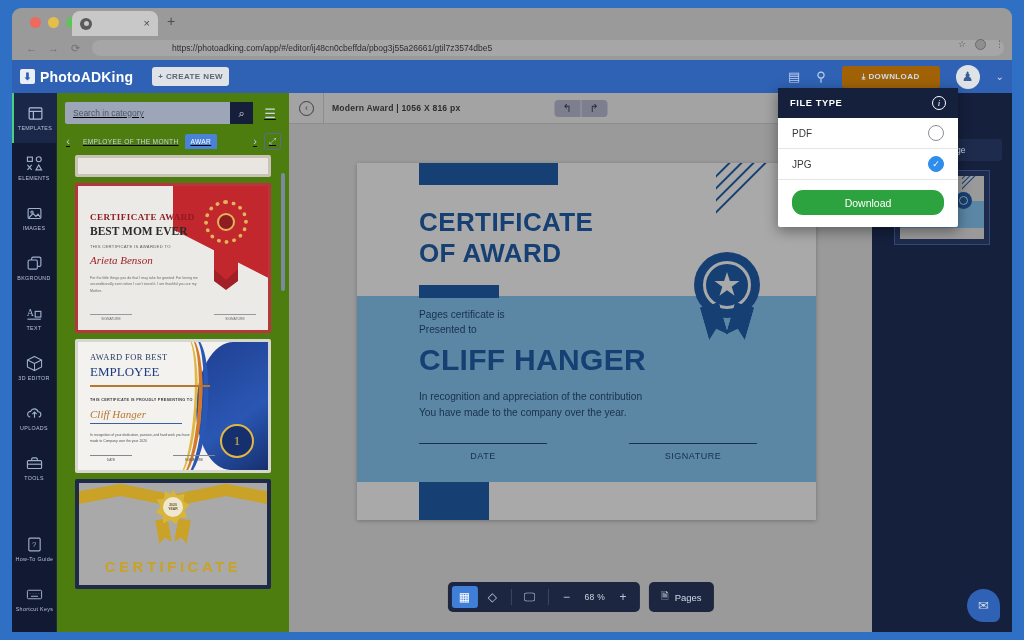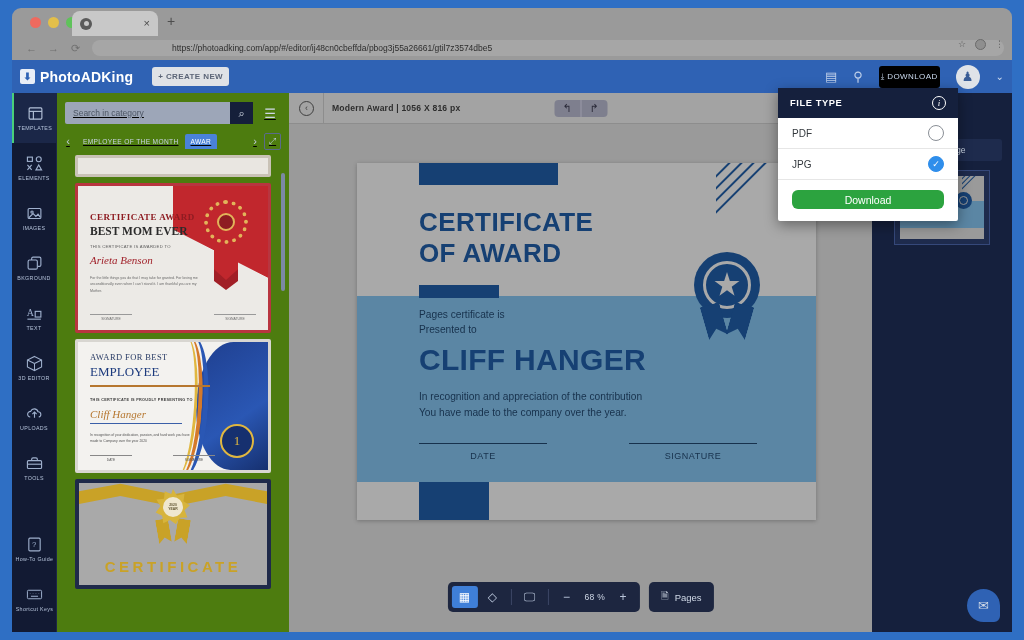--- a/index.html
+++ b/index.html
@@ -87,22 +87,22 @@
     margin-left: 19px; background: #dfe2e6; color: #5b6577;
     font-size: 8px; font-weight: bold; letter-spacing: .4px;
     padding: 5px 6px; border-radius: 3px;
   }
   .topbar-right {
     position: absolute; right: 8px; top: 0; height: 33px;
     display: flex; align-items: center; gap: 16px;
   }
   .tb-icon { color: #cfdcf0; font-size: 13px; opacity: .9; }
   .download-btn {
-    background: #000000; color: #cddcf0; font-size: 8px; font-weight: normal;
-    letter-spacing: .4px; padding: 6px 2px; border-radius: 3px;
+    background: #a16207; color: #cddcf0; font-size: 8px; font-weight: bold;
+    letter-spacing: .4px; padding: 6px 20px; border-radius: 3px;
   }
   .user-avatar {
     width: 24px; height: 24px; border-radius: 50%; background: #dfe3e8;
     display: flex; align-items: center; justify-content: center;
     color: #3a5d96; font-size: 13px;
   }
   .chev { color: #cfdcf0; font-size: 10px; }
 
   
   .rail {
@@ -444,22 +444,22 @@
     height: 31px; display: flex; align-items: center; justify-content: space-between;
     padding: 0 14px; border-bottom: 1px solid #e6e6e6;
   }
   .opt-row .lbl { font-size: 10px; color: #33383d; }
   .radio { width: 16px; height: 16px; border-radius: 50%; border: 1.6px solid #8a8f96; }
   .radio.checked {
     background: #2f8eeb; border-color: #2f8eeb; color: #fff; font-size: 9px;
     display: flex; align-items: center; justify-content: center;
   }
   .dl-btn {
-    margin: 10px 14px 12px 14px; height: 19px; background: #2ca33f;
-    border-radius: 6px; display: flex; align-items: center; justify-content: center;
+    margin: 10px 14px 12px 14px; height: 25px; background: #2ca33f;
+    border-radius: 11px; display: flex; align-items: center; justify-content: center;
     color: #fff; font-size: 10.5px;
   }
 </style>
 </head>
 <body>
 
 <div id="app">
 
   <div class="browser-chrome">
     <div class="tabstrip">

